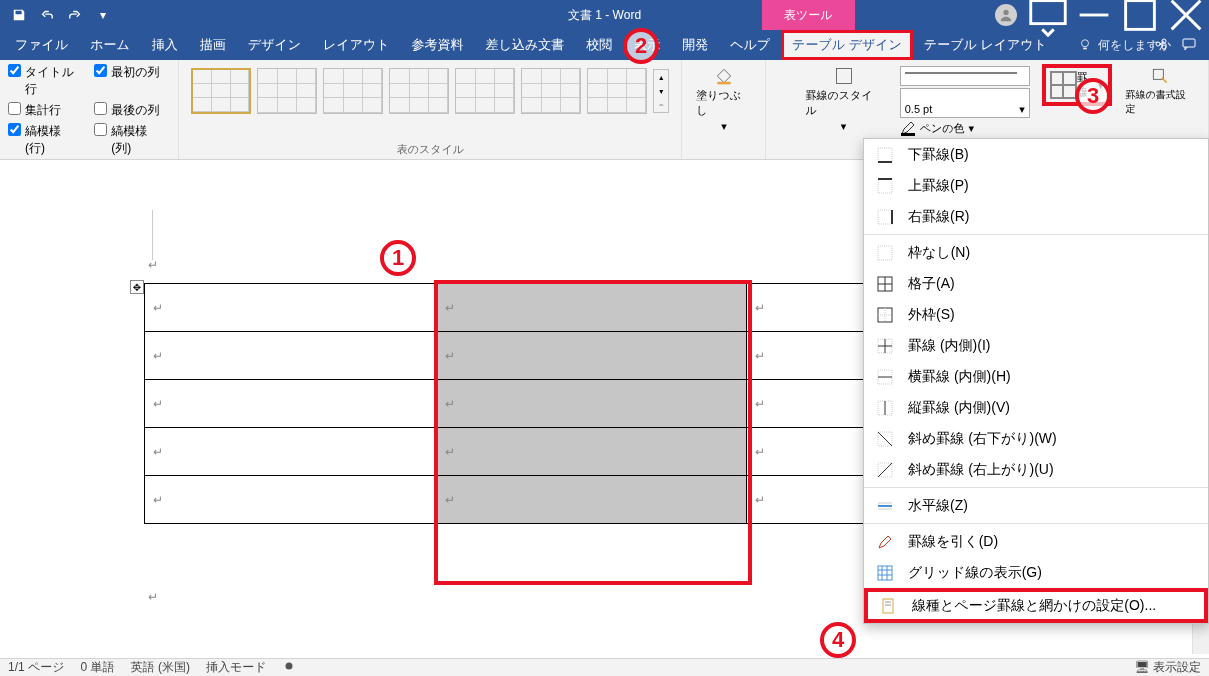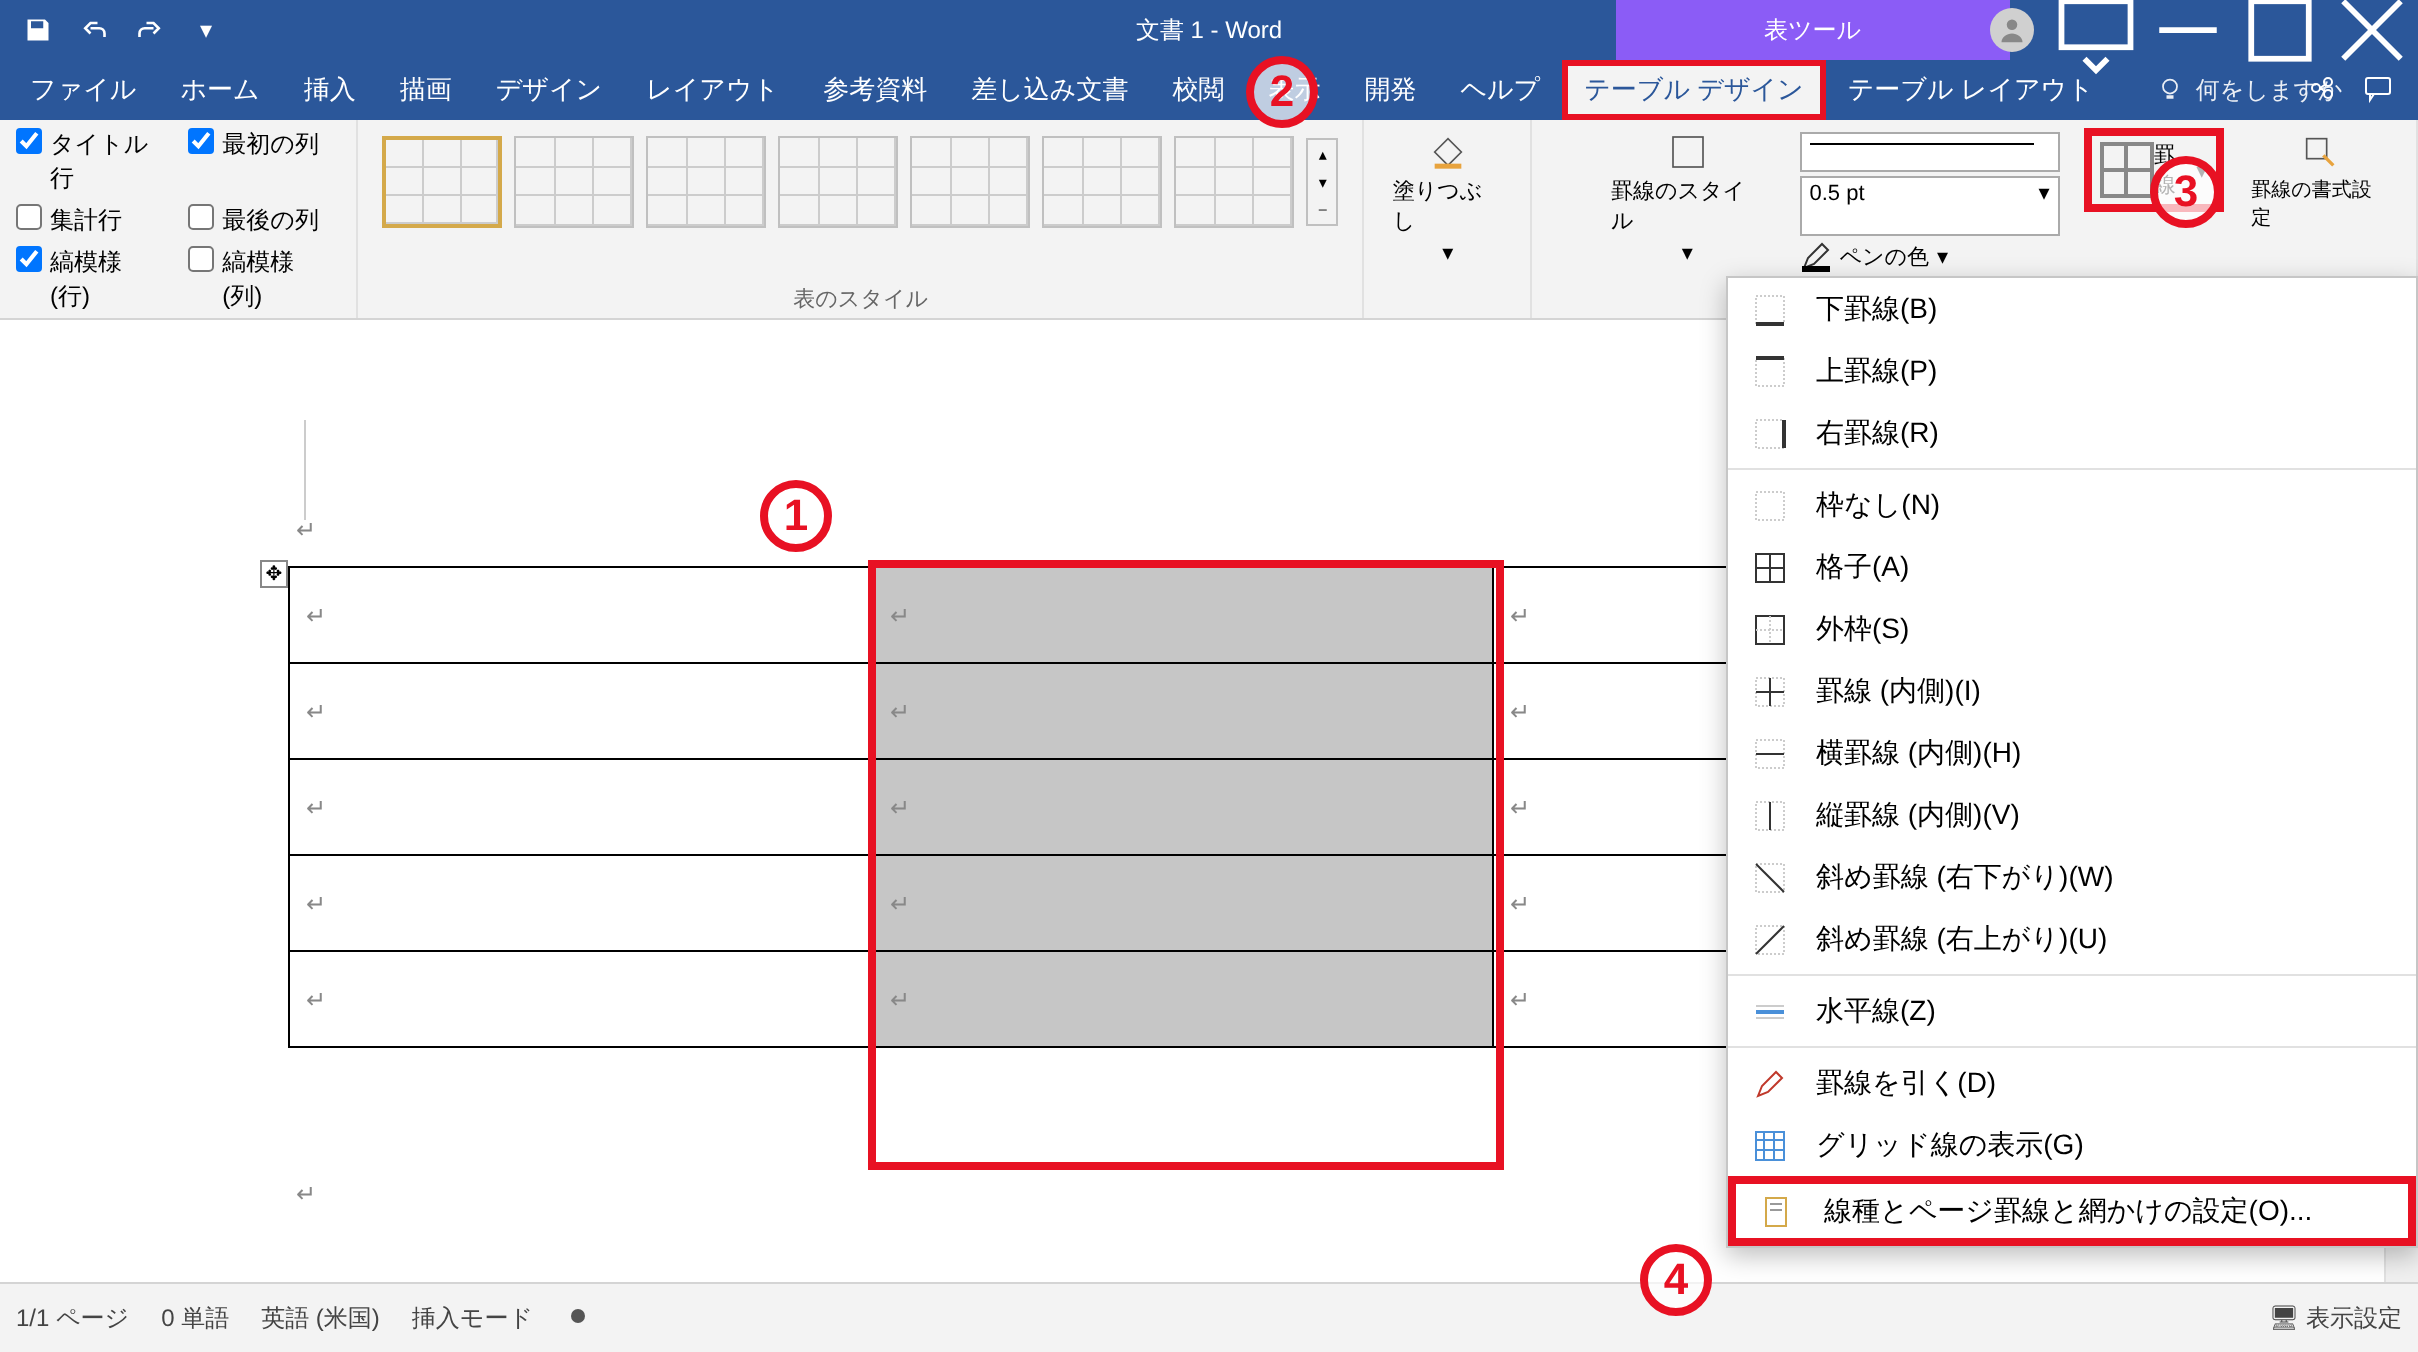--- a/index.html
+++ b/index.html
@@ -4,21 +4,21 @@
 <style>
 * { margin: 0; padding: 0; box-sizing: border-box; font-family: "Yu Gothic UI", "Meiryo", sans-serif; }
 body { background: #fff; width: 1209px; height: 676px; overflow: hidden; position: relative; }
 
 
 .titlebar { height: 30px; background: #2b579a; display: flex; align-items: center; color: #fff; font-size: 12px; position: relative; }
 .qat { display: flex; align-items: center; gap: 2px; padding: 0 6px; }
 .qat-btn { width: 26px; height: 26px; display: flex; align-items: center; justify-content: center; color: #fff; }
 .qat-btn svg { width: 14px; height: 14px; }
 .title-center { position: absolute; left: 50%; transform: translateX(-50%); display: flex; align-items: center; gap: 6px; }
-.table-tool-tab { position: absolute; left: 808px; top: 0; height: 30px; background: #8b5cf6; padding: 0 74px; display: flex; align-items: center; font-size: 12px; }
+.table-tool-tab { position: absolute; left: 762px; top: 0; height: 30px; background: #ec4899; padding: 0 22px; display: flex; align-items: center; font-size: 12px; }
 .win-controls { position: absolute; right: 0; display: flex; align-items: center; }
 .win-btn { width: 46px; height: 30px; display: flex; align-items: center; justify-content: center; color: #fff; }
 .user-circle { width: 22px; height: 22px; border-radius: 50%; background: #d0d0d0; display: flex; align-items: center; justify-content: center; margin-right: 8px; }
 
 
 .ribbon-tabs { height: 30px; background: #2b579a; display: flex; align-items: center; padding: 0 4px; color: #fff; font-size: 13px; }
 .rtab { padding: 0 11px; height: 30px; display: flex; align-items: center; cursor: pointer; }
 .rtab.active { background: #f3f3f3; color: #2b579a; }
 .rtab.highlighted { border: 3px solid #e81123; padding: 0 8px; }
 .tell-me { margin-left: 20px; display: flex; align-items: center; gap: 6px; font-size: 12px; opacity: 0.9; }
@@ -39,21 +39,21 @@
 .style-thumb .c { flex: 1; border-right: 1px solid #ccc; }
 .style-thumb.selected { border: 2px solid #d4a94a; }
 .gallery-expand { width: 16px; display: flex; flex-direction: column; justify-content: center; border: 1px solid #c0c0c0; }
 .gallery-expand div { height: 14px; display: flex; align-items: center; justify-content: center; font-size: 8px; }
 
 .vbtn { display: flex; flex-direction: column; align-items: center; justify-content: center; padding: 2px 6px; font-size: 11px; gap: 2px; }
 .vbtn svg { width: 20px; height: 20px; }
 
 .border-controls { display: flex; flex-direction: column; gap: 2px; padding: 2px 4px; font-size: 11px; }
 .line-style { width: 130px; height: 20px; border: 1px solid #aaa; background: #fff; }
-.line-weight { width: 130px; height: 20px; border: 1px solid #aaa; background: #fff; display: flex; align-items: flex-end; padding: 14px 4px; justify-content: space-between; }
+.line-weight { width: 130px; height: 20px; border: 1px solid #aaa; background: #fff; display: flex; align-items: flex-start; padding: 14px 4px; justify-content: space-between; }
 .pen-color { display: flex; align-items: center; gap: 4px; }
 
 .border-btn-wrap { border: 4px solid #e81123; padding: 0; }
 .border-btn { display: flex; flex-direction: row; align-items: center; padding: 2px 4px; font-size: 11px; }
 .border-btn-icon { width: 28px; height: 28px; border: 1px solid #888; display: grid; grid-template: 1fr 1fr / 1fr 1fr; }
 .border-btn-icon div { border: 0.5px solid #888; }
 
 
 .doc-area { position: absolute; top: 160px; left: 0; right: 0; bottom: 22px; background: #fff; overflow: hidden; }
 .page { position: absolute; left: 70px; top: 10px; width: 1090px; background: #fff; }
@@ -70,21 +70,21 @@
 
 
 .dropdown { position: absolute; top: 138px; right: 0; width: 346px; background: #fff; border: 1px solid #c6c6c6; box-shadow: 0 4px 12px rgba(0,0,0,0.25); z-index: 100; }
 .dd-item { height: 31px; display: flex; align-items: center; padding: 0 12px; font-size: 14px; gap: 14px; cursor: pointer; }
 .dd-item.highlighted { border: 4px solid #e81123; height: 35px; }
 .dd-icon { width: 18px; height: 18px; display: flex; align-items: center; justify-content: center; flex-shrink: 0; }
 .dd-icon svg { width: 16px; height: 16px; }
 .dd-sep { height: 1px; background: #e1e1e1; margin: 2px 0; }
 
 
-.statusbar { position: absolute; bottom: 0; left: 0; right: 0; height: 35px; background: #f3f3f3; border-top: 1px solid #d4d4d4; display: flex; align-items: center; font-size: 12px; color: #444; padding: 0 8px; gap: 16px; }
+.statusbar { position: absolute; bottom: 0; left: 0; right: 0; height: 18px; background: #f3f3f3; border-top: 1px solid #d4d4d4; display: flex; align-items: center; font-size: 12px; color: #444; padding: 0 8px; gap: 16px; }
 
 
 .annot { position: absolute; width: 36px; height: 36px; border: 4px solid #e81123; border-radius: 50%; display: flex; align-items: center; justify-content: center; font-size: 22px; font-weight: bold; color: #e81123; background: rgba(255,255,255,0.7); z-index: 200; }
 
 .scrollbar-v { position: absolute; right: 0; top: 160px; bottom: 22px; width: 17px; background: #f0f0f0; border-left: 1px solid #e1e1e1; }
 </style>
 </head>
 <body>
 
 <div class="titlebar">

